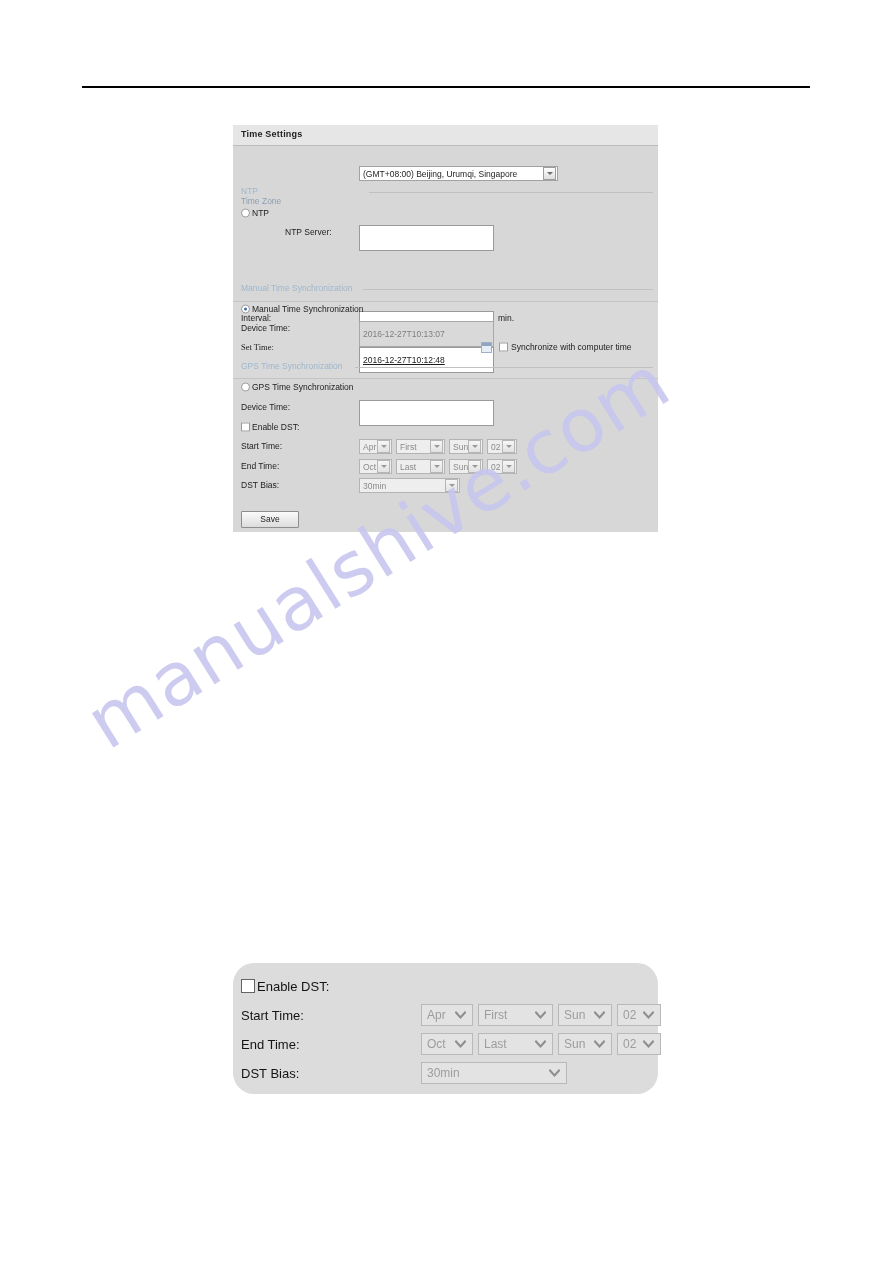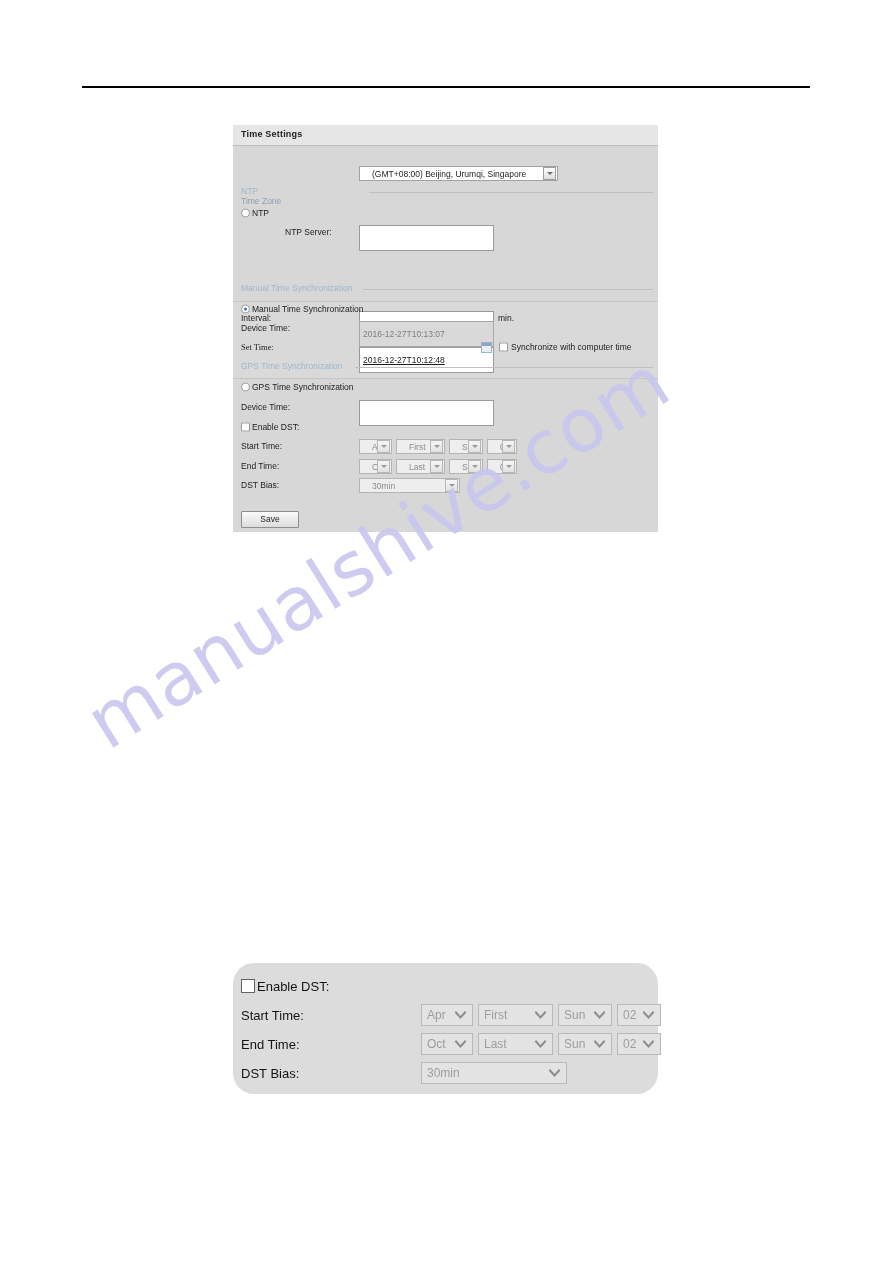--- a/index.html
+++ b/index.html
@@ -158,21 +158,21 @@
     background: #ffffff;
     border: 1px solid #a2a2a2;
     height: 15px;
     display: flex;
     align-items: center;
   }
   .combo .cval {
     flex: 1;
     font-size: 8.5px;
     color: #1d1d1d;
-    padding-left: 12px;
+    padding-left: 3px;
     white-space: nowrap;
     overflow: hidden;
   }
   .combo.grey { background: #eeeeee; border-color: #b4b4b4; }
   .combo.grey .cval { color: #8b8b8b; }
   .combo .arrow-box {
     width: 13px;
     height: 13px;
     margin-right: 1px;
     background: linear-gradient(#fdfdfd, #dedede);

